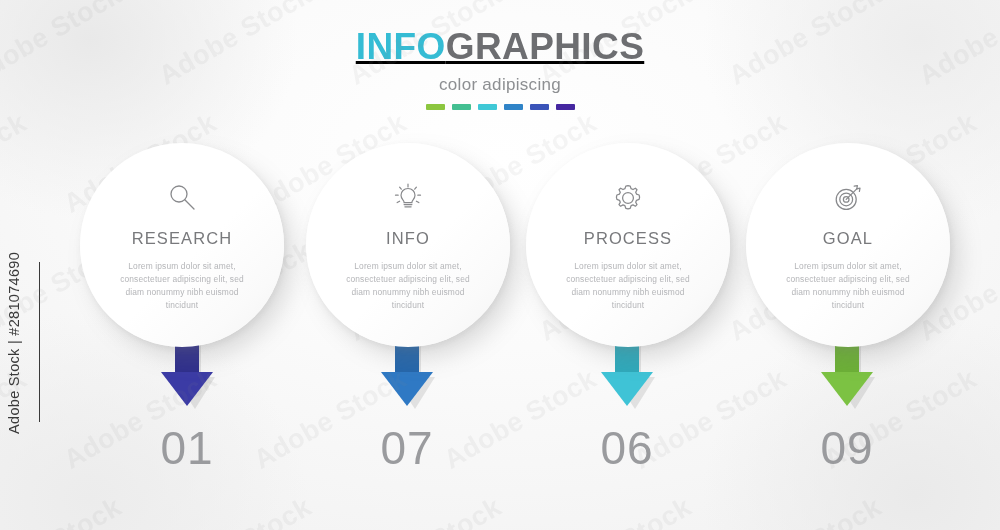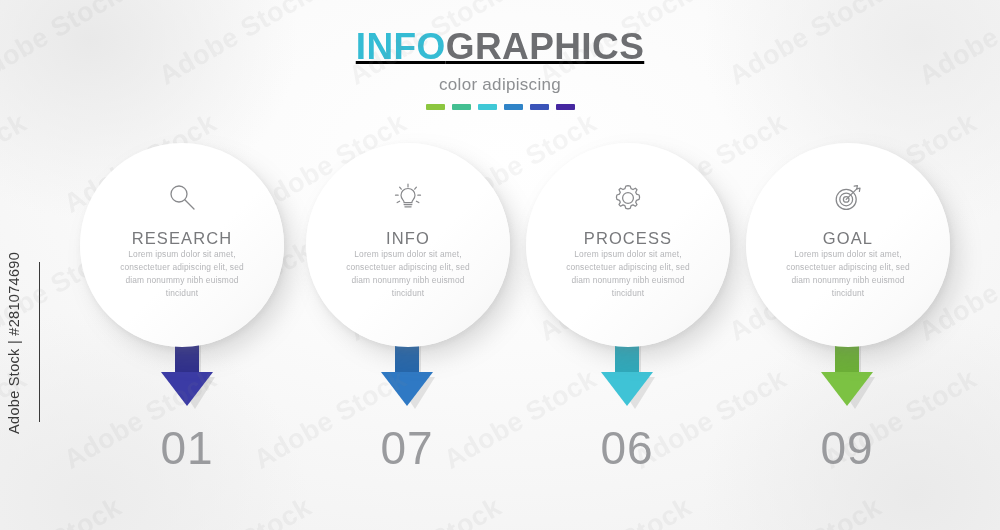--- a/index.html
+++ b/index.html
@@ -113,21 +113,21 @@
   }
   .card-icon svg { display: block; }
   .card-title {
     margin-top: 14px;
     font-size: 16.5px;
     letter-spacing: 1.1px;
     color: #78797c;
     white-space: nowrap;
   }
   .card-desc {
-    margin-top: 0;
+    margin-top: 12px;
     width: 136px;
     text-align: center;
     font-size: 8.4px;
     line-height: 1.55;
     color: #b4b5b8;
     letter-spacing: 0.15px;
   }
 
   
   .arrow {

